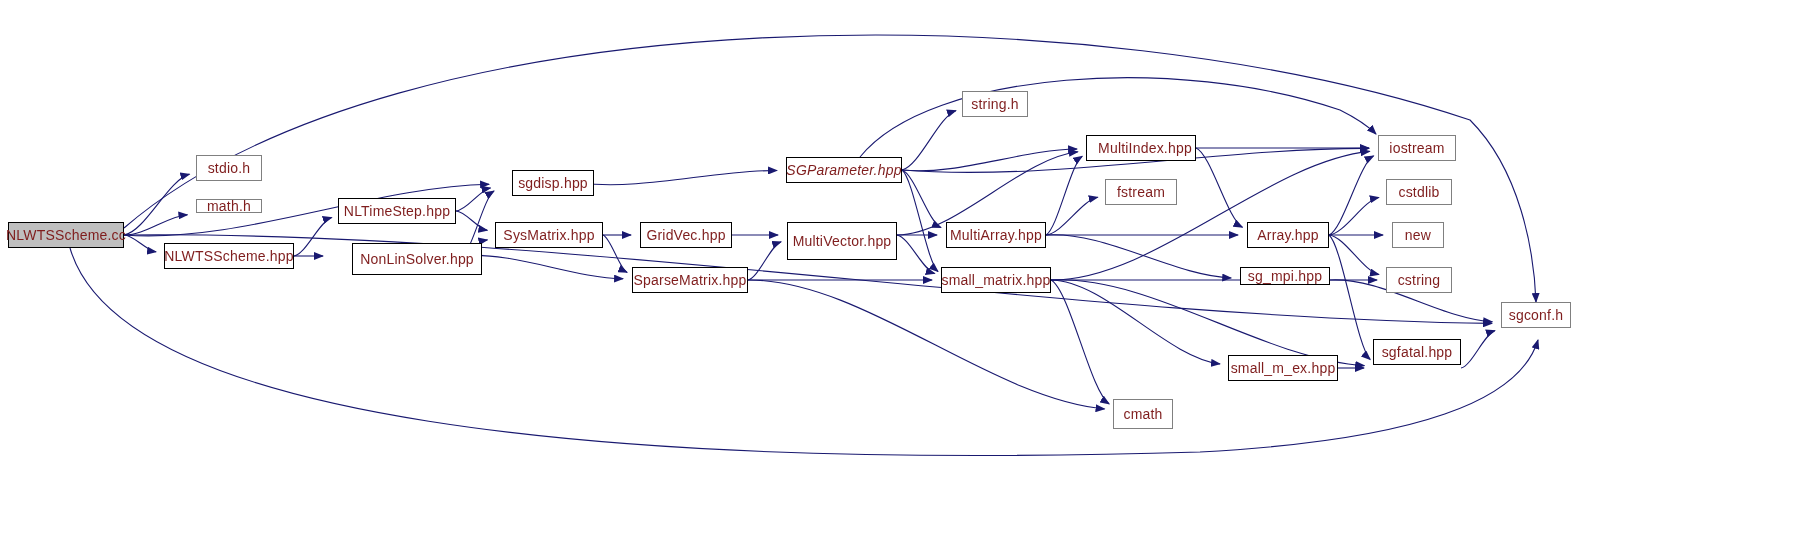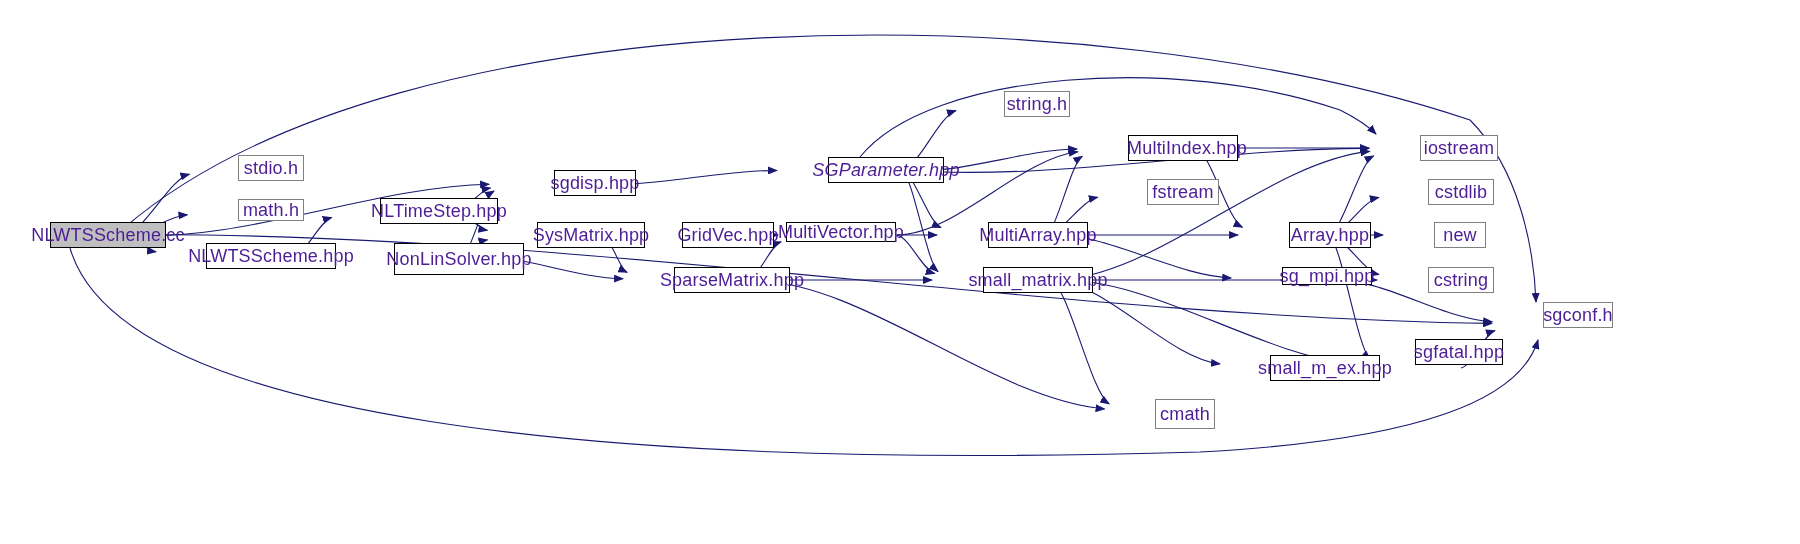--- a/index.html
+++ b/index.html
@@ -1,21 +1,21 @@
 <!DOCTYPE html>
 <html><head>
 <meta charset="utf-8">
 <style>
   html,body{margin:0;padding:0;background:#ffffff;}
   body{width:1800px;height:544px;overflow:hidden;font-family:"Liberation Sans",sans-serif;}
   #graph{position:relative;width:1800px;height:544px;background:#fff;}
   svg.edges{position:absolute;left:0;top:0;width:1800px;height:544px;overflow:visible;}
   .node{position:absolute;box-sizing:border-box;display:flex;align-items:center;
         justify-content:center;background:#ffffff;border:1px solid #808080;
-        font-size:18px;color:#4c1d95;white-space:nowrap;line-height:1;margin-left:42px;}
+        font-size:14px;color:#7f1d1d;white-space:nowrap;line-height:1;}
   .node.hdr{border-color:#000000;}
   .node.root{background:#bfbfbf;border-color:#000000;}
   .node span{display:block;letter-spacing:.2px;}
 </style>
 </head>
 <body>
 
 <div id="graph">
   <svg class="edges" viewBox="0 0 1800 544">
     <defs>
@@ -75,21 +75,21 @@
         <path d="M860,157 C930,70 1180,55 1340,110 C1360,120 1370,128 1376,134" marker-end="url(#ah)"></path>
       </g>
   </svg>
   <div id="node-layer">
       <div class="node root" style="left: 8px; top: 222px; width: 116px; height: 26px;">
         <span>NLWTSScheme.cc</span>
       </div>
       <div class="node sys" style="left: 196px; top: 155px; width: 66px; height: 26px;">
         <span>stdio.h</span>
       </div>
-      <div class="node sys" style="left: 196px; top: 199px; width: 66px; height: 22px;">
+      <div class="node sys" style="left: 196px; top: 199px; width: 66px; height: 14px;">
         <span>math.h</span>
       </div>
       <div class="node hdr" style="left: 164px; top: 243px; width: 130px; height: 26px;">
         <span>NLWTSScheme.hpp</span>
       </div>
       <div class="node hdr" style="left: 338px; top: 198px; width: 118px; height: 26px;">
         <span>NLTimeStep.hpp</span>
       </div>
       <div class="node hdr" style="left: 352px; top: 243px; width: 130px; height: 32px;">
         <span>NonLinSolver.hpp</span>
@@ -102,21 +102,21 @@
       </div>
       <div class="node hdr" style="left: 632px; top: 267px; width: 116px; height: 26px;">
         <span>SparseMatrix.hpp</span>
       </div>
       <div class="node hdr" style="left: 640px; top: 222px; width: 92px; height: 26px;">
         <span>GridVec.hpp</span>
       </div>
       <div class="node hdr" style="left: 786px; top: 157px; width: 116px; height: 26px; font-style: italic;">
         <span>SGParameter.hpp</span>
       </div>
-      <div class="node hdr" style="left: 744px; top: 222px; width: 110px; height: 20px;">
+      <div class="node hdr" style="left: 787px; top: 222px; width: 110px; height: 38px;">
         <span>MultiVector.hpp</span>
       </div>
       <div class="node sys" style="left: 962px; top: 91px; width: 66px; height: 26px;">
         <span>string.h</span>
       </div>
       <div class="node hdr" style="left: 946px; top: 222px; width: 100px; height: 26px;">
         <span>MultiArray.hpp</span>
       </div>
       <div class="node hdr" style="left: 941px; top: 267px; width: 110px; height: 26px;">
         <span>small_matrix.hpp</span>

